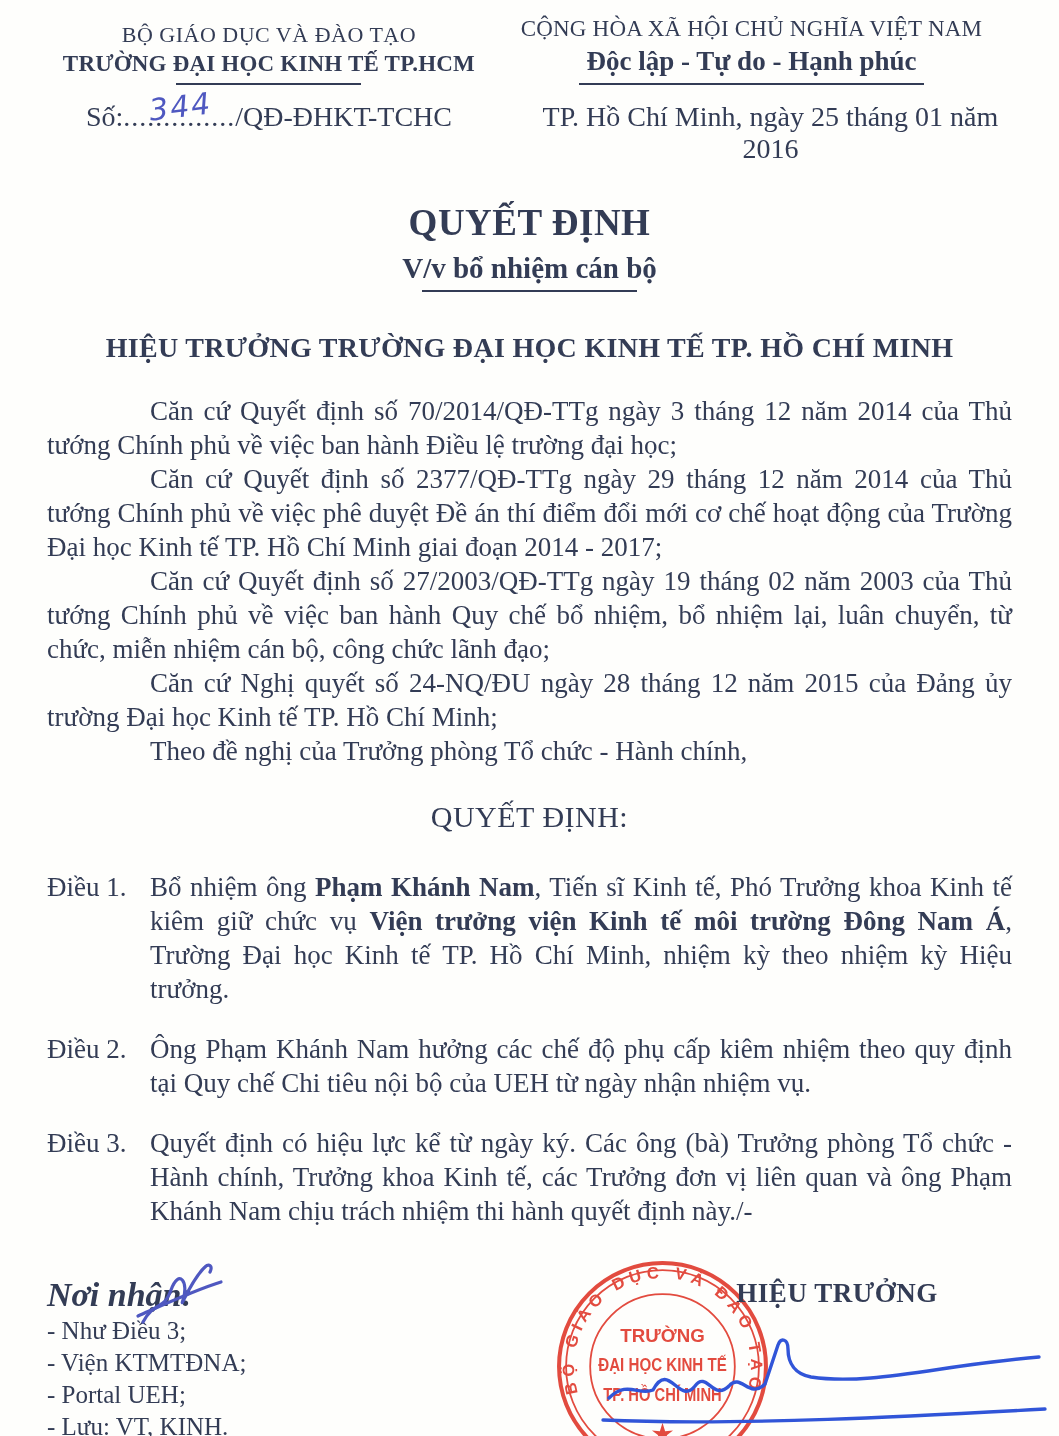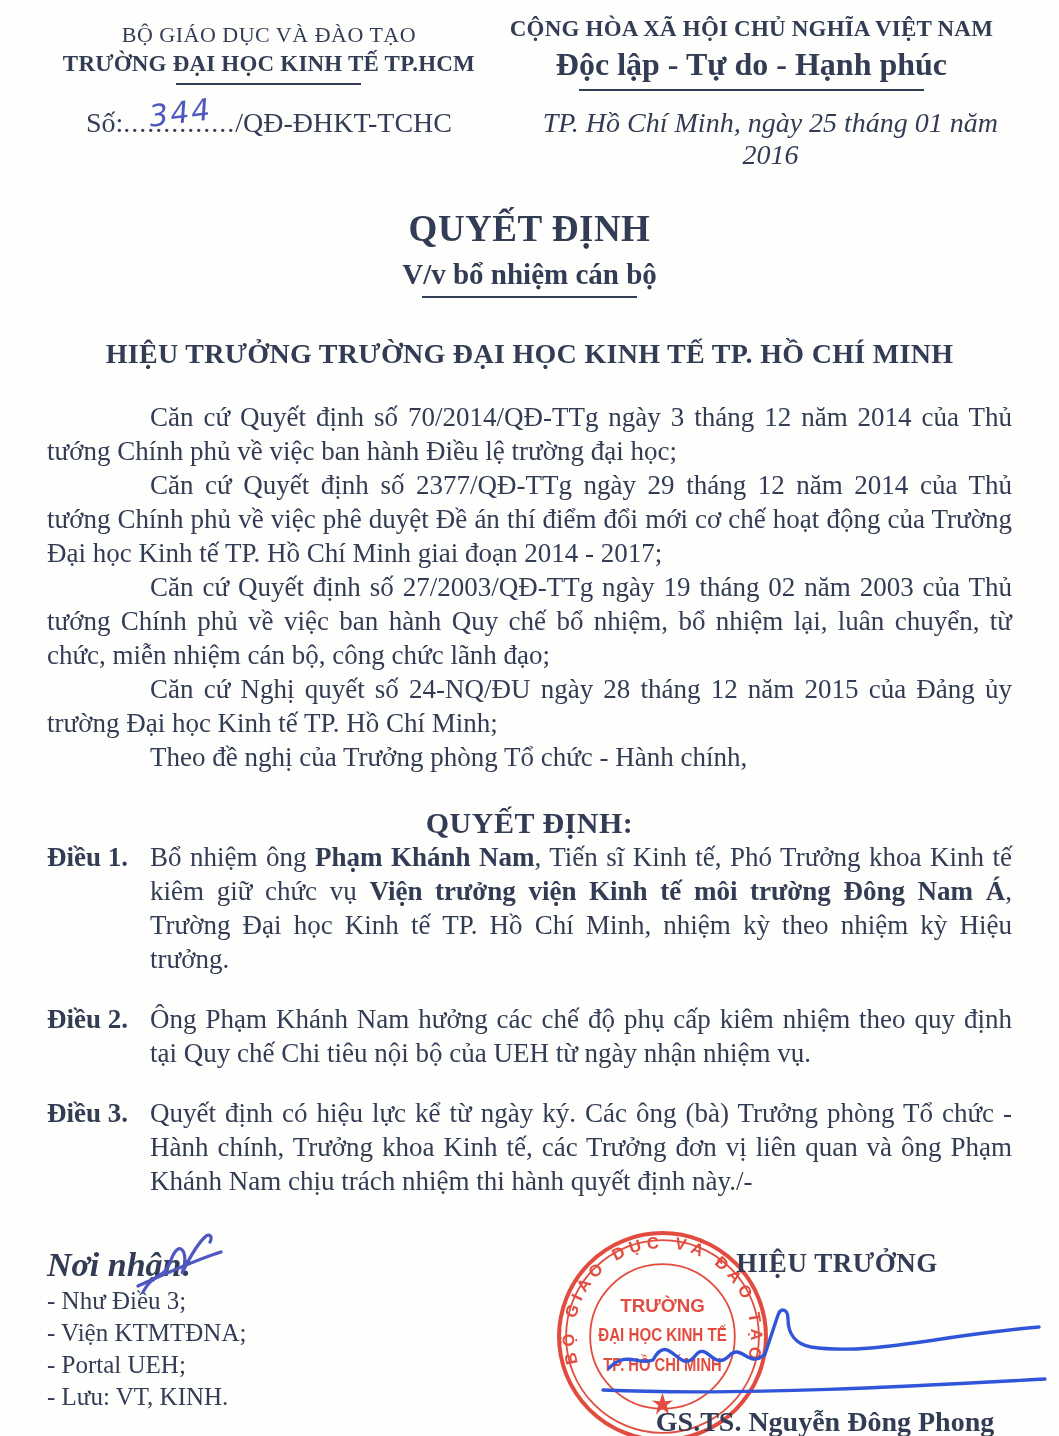--- a/index.html
+++ b/index.html
@@ -18,29 +18,29 @@
     color:var(--ink);
     position:relative;
     overflow:hidden;
   }
   
   .hdr{display:flex;width:100%;}
   .hdr-left{flex:0 0 46%;text-align:center;padding-top:6px;}
   .hdr-right{flex:0 0 54%;text-align:center;}
   .h-min{font-size:22px;letter-spacing:.5px;}
   .h-uni{font-size:23px;font-weight:bold;margin-top:3px;letter-spacing:.2px;}
-  .h-rep{font-size:23px;font-weight:bold;letter-spacing:.2px;}
-  .h-motto{font-size:32px;font-weight:bold;margin-top:4px;}
+  .h-rep{font-size:23px;font-weight:normal;letter-spacing:.2px;}
+  .h-motto{font-size:27px;font-weight:bold;margin-top:4px;}
   .rule{height:2px;background:var(--ink);margin:6px auto 0 auto;}
   .rule-left{width:185px;}
   .rule-right{width:345px;}
   
   .numdate{display:flex;margin-top:16px;}
   .numcell{flex:0 0 46%;text-align:center;font-size:28px;}
-  .datecell{flex:0 0 54%;text-align:center;font-style:italic;font-size:28px;padding-left:38px;}
+  .datecell{flex:0 0 54%;text-align:center;font-size:28px;padding-left:38px;}
   .dots{letter-spacing:1px;}
   .num-wrap{position:relative;display:inline-block;}
   .hand{
     position:absolute;left:2px;top:-12px;
     font-family:"DejaVu Sans",sans-serif;
     font-style:italic;font-size:30px;color:var(--hand);
     transform:rotate(-7deg);letter-spacing:2px;
   }
   
   .title-block{text-align:center;margin-top:36px;}
@@ -49,29 +49,29 @@
   .rule-title{width:215px;margin-top:5px;}
   
   .issuer{text-align:center;font-size:28px;font-weight:bold;margin-top:40px;letter-spacing:.3px;}
   
   .preamble{margin-top:30px;}
   .para{
     font-size:27px;line-height:34px;text-align:justify;
     text-indent:103px;
   }
   
-  .decision{text-align:center;font-size:30px;font-weight:bold;margin-top:32px;letter-spacing:.5px;}
+  .decision{text-align:center;font-size:30px;font-weight:normal;margin-top:32px;margin-bottom:36px;letter-spacing:.5px;}
   
   .article{
     font-size:27px;line-height:34px;text-align:justify;
     padding-left:103px;margin-bottom:26px;
   }
   .alabel{
     display:inline-block;width:103px;margin-left:-103px;
-    font-weight:bold;
+    font-weight:normal;
   }
   .b{font-weight:bold;}
   
   .footer{position:relative;height:238px;margin-top:6px;}
   .recipients{position:absolute;left:0;top:22px;}
   .rcpt-label{font-size:34px;font-weight:bold;font-style:italic;}
   .rcpt{font-size:25px;line-height:30px;margin-top:2px;}
   .sig-title{
     position:absolute;left:640px;top:24px;width:300px;text-align:center;
     font-size:27px;font-weight:bold;letter-spacing:.5px;

